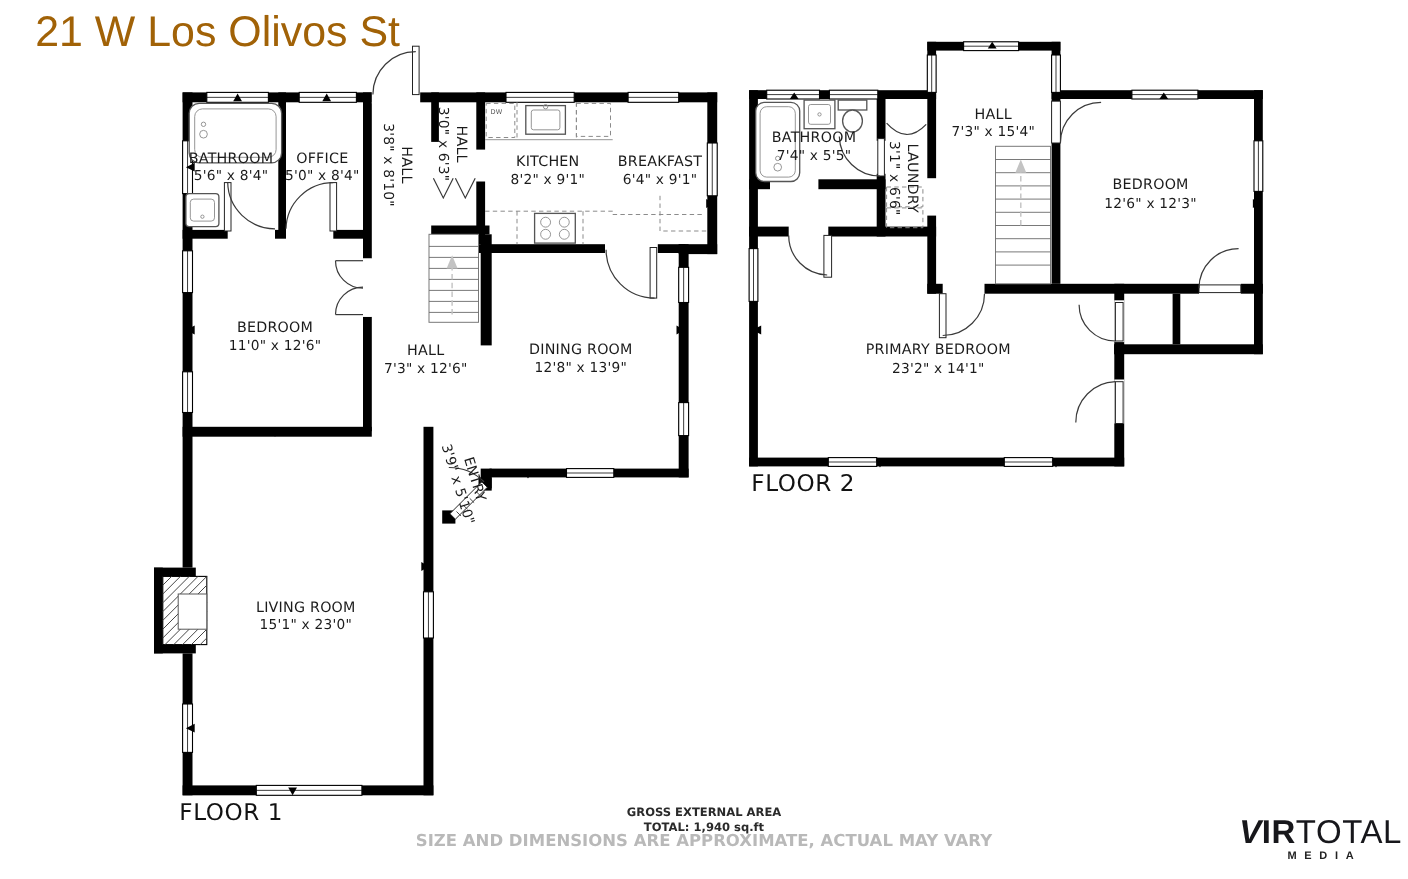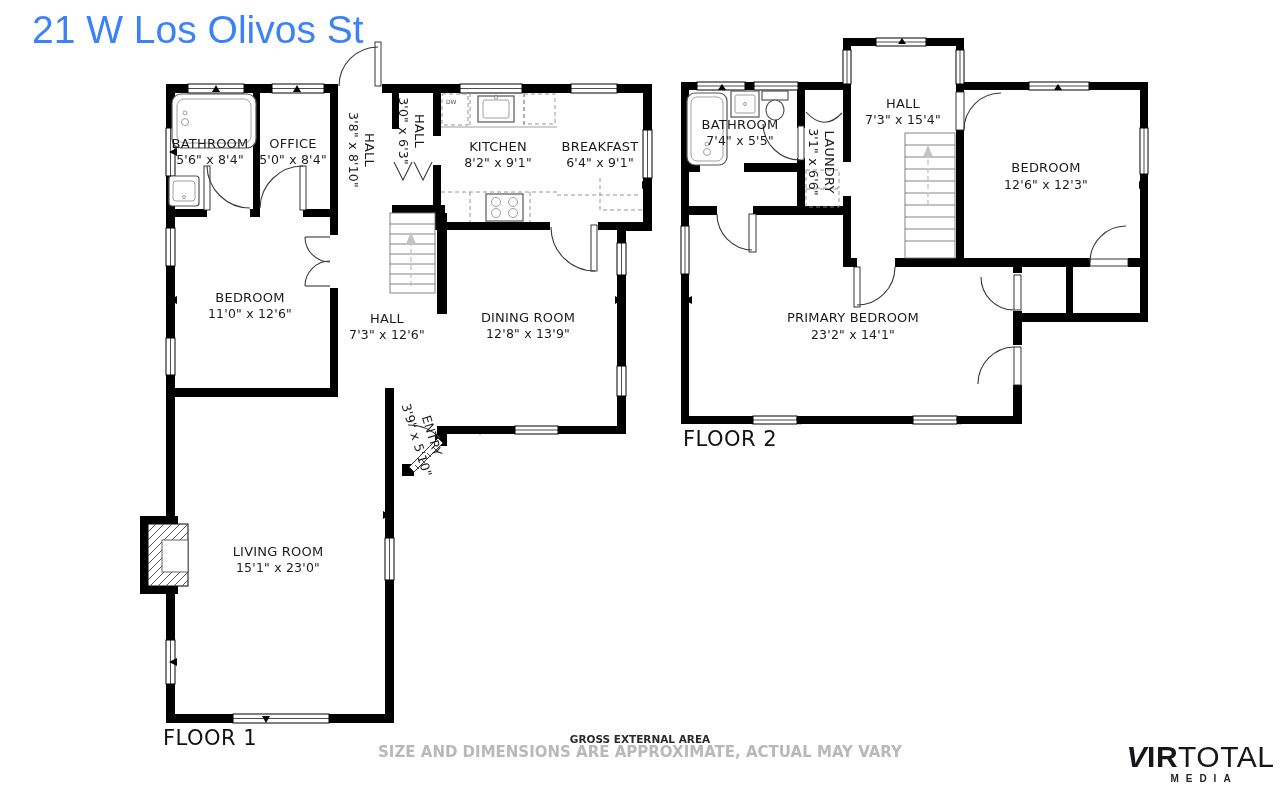--- a/index.html
+++ b/index.html
@@ -1,18 +1,18 @@
 <!DOCTYPE html>
 <html><head>
 <meta charset="utf-8">
 <style>
   html,body{margin:0;padding:0;background:#fff;}
   body{width:1280px;height:799px;position:relative;overflow:hidden;
        font-family:"Liberation Sans",sans-serif;}
-  .title{position:absolute;left:32px;top:8px;font-size:39px;color:#3b82f6;
+  .title{position:absolute;left:32px;top:8px;font-size:39px;color:#a16207;
          letter-spacing:0px;font-weight:400;}
   .footer{position:absolute;left:0;top:733px;width:100%;text-align:center;
           font-family:"DejaVu Sans",sans-serif;color:#2a2a2a;}
   .footer .fl{font-size:10.5px;font-weight:bold;line-height:12.5px;}
   .footer .disc{font-size:15px;font-weight:700;color:#b9b9b9;line-height:13px;}
   .logo{position:absolute;left:1118px;top:742px;width:165px;text-align:center;}
   .logo .brand{font-size:30px;line-height:30px;color:#17171b;letter-spacing:0.5px;}
   .logo .vchar{font-weight:900;font-style:italic;}
   .logo .ir{font-weight:700;}
   .logo .tour{font-weight:300;}
@@ -467,19 +467,20 @@
       <text class="lbl dims" x="1046" y="189">12'6" x 12'3"</text>
       <text class="lbl" x="853" y="322">PRIMARY BEDROOM</text>
       <text class="lbl dims" x="853" y="339">23'2" x 14'1"</text>
     </g>
     <text class="flbl" x="683" y="446">FLOOR 2</text>
   </g>
 </svg>
 
 <div class="footer">
   <div class="fl">GROSS EXTERNAL AREA</div>
+  <div class="fl">TOTAL: 1,940 sq.ft</div>
   <div class="disc">SIZE AND DIMENSIONS ARE APPROXIMATE, ACTUAL MAY VARY</div>
 </div>
 
 <div class="logo">
   <div class="brand"><span class="vchar">V</span><span class="ir">IR</span><span class="tour">TOTAL</span></div>
   <div class="media">MEDIA</div>
 </div>
 
 </body></html>

